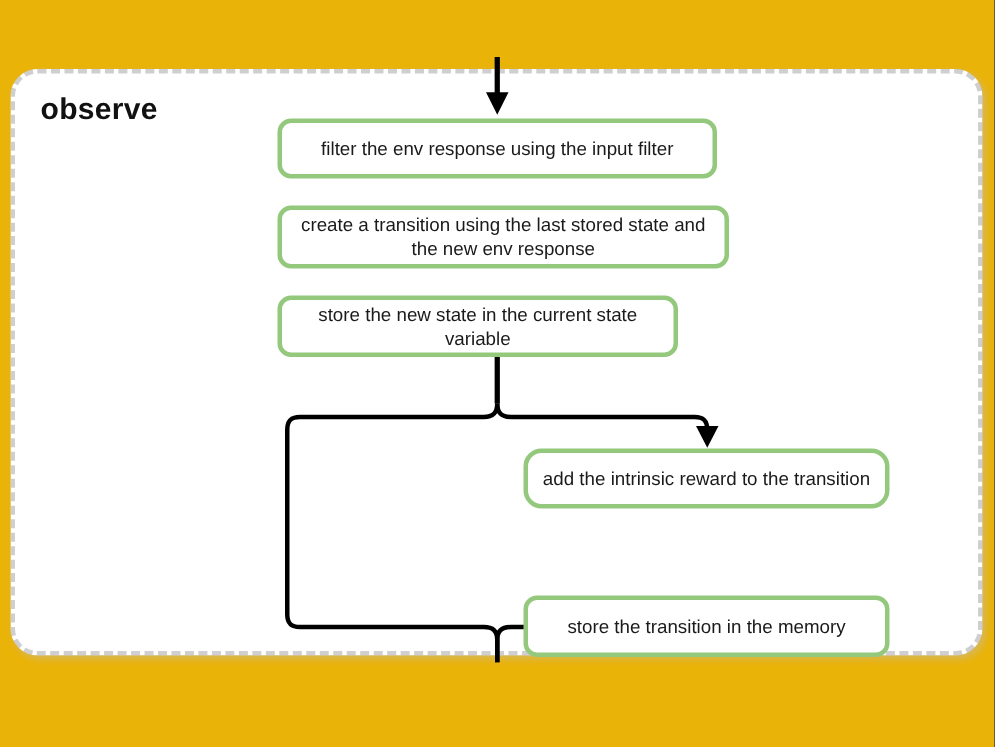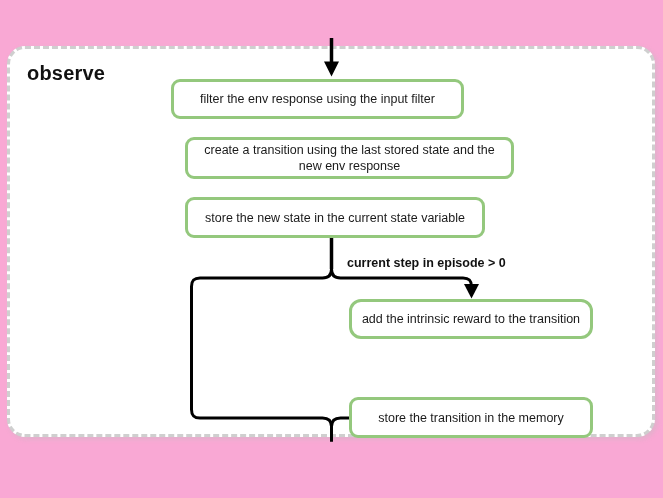--- a/index.html
+++ b/index.html
@@ -5,21 +5,21 @@
   html, body {
     margin: 0;
     padding: 0;
     background: #000;
     font-family: "Liberation Sans", sans-serif;
   }
   .canvas {
     position: relative;
     width: 663px;
     height: 498px;
-    background: #f9a8d4;
+    background: #eab308;
     overflow: hidden;
   }
   .frame {
     position: absolute;
     left: 7px;
     top: 46px;
     width: 648px;
     height: 391px;
     box-sizing: border-box;
     background: #ffffff;
@@ -55,23 +55,23 @@
     display: flex;
     align-items: center;
     justify-content: center;
     text-align: center;
     font-size: 12.5px;
     line-height: 16px;
     color: #1a1a1a;
     padding: 1px 4px;
     z-index: 3;
   }
-  .node-1 { left: 171px; top: 79px;  width: 293px; height: 40px; }
-  .node-2 { left: 185px; top: 137px; width: 329px; height: 42px; }
-  .node-3 { left: 185px; top: 197px; width: 300px; height: 41px; }
+  .node-1 { left: 185px; top: 79px;  width: 293px; height: 40px; }
+  .node-2 { left: 185px; top: 137px; width: 301px; height: 42px; }
+  .node-3 { left: 185px; top: 197px; width: 267px; height: 41px; }
   .node-4 { left: 349px; top: 299px; width: 244px; height: 40px; border-radius: 12px; }
   .node-5 { left: 349px; top: 357px; width: 244px; height: 41px; margin-top: 40px; }
   .condition-label {
     position: absolute;
     left: 347px;
     top: 256px;
     font-size: 12.5px;
     font-weight: bold;
     color: #111;
     white-space: nowrap;
@@ -120,15 +120,14 @@
   </div>
 
   <div class="node node-4">
     <span>add the intrinsic reward to the transition</span>
   </div>
 
   <div class="node node-5">
     <span>store the transition in the memory</span>
   </div>
 
-  <div class="condition-label">current step in episode &gt; 0</div>
 
 </div>
 
 </body></html>

